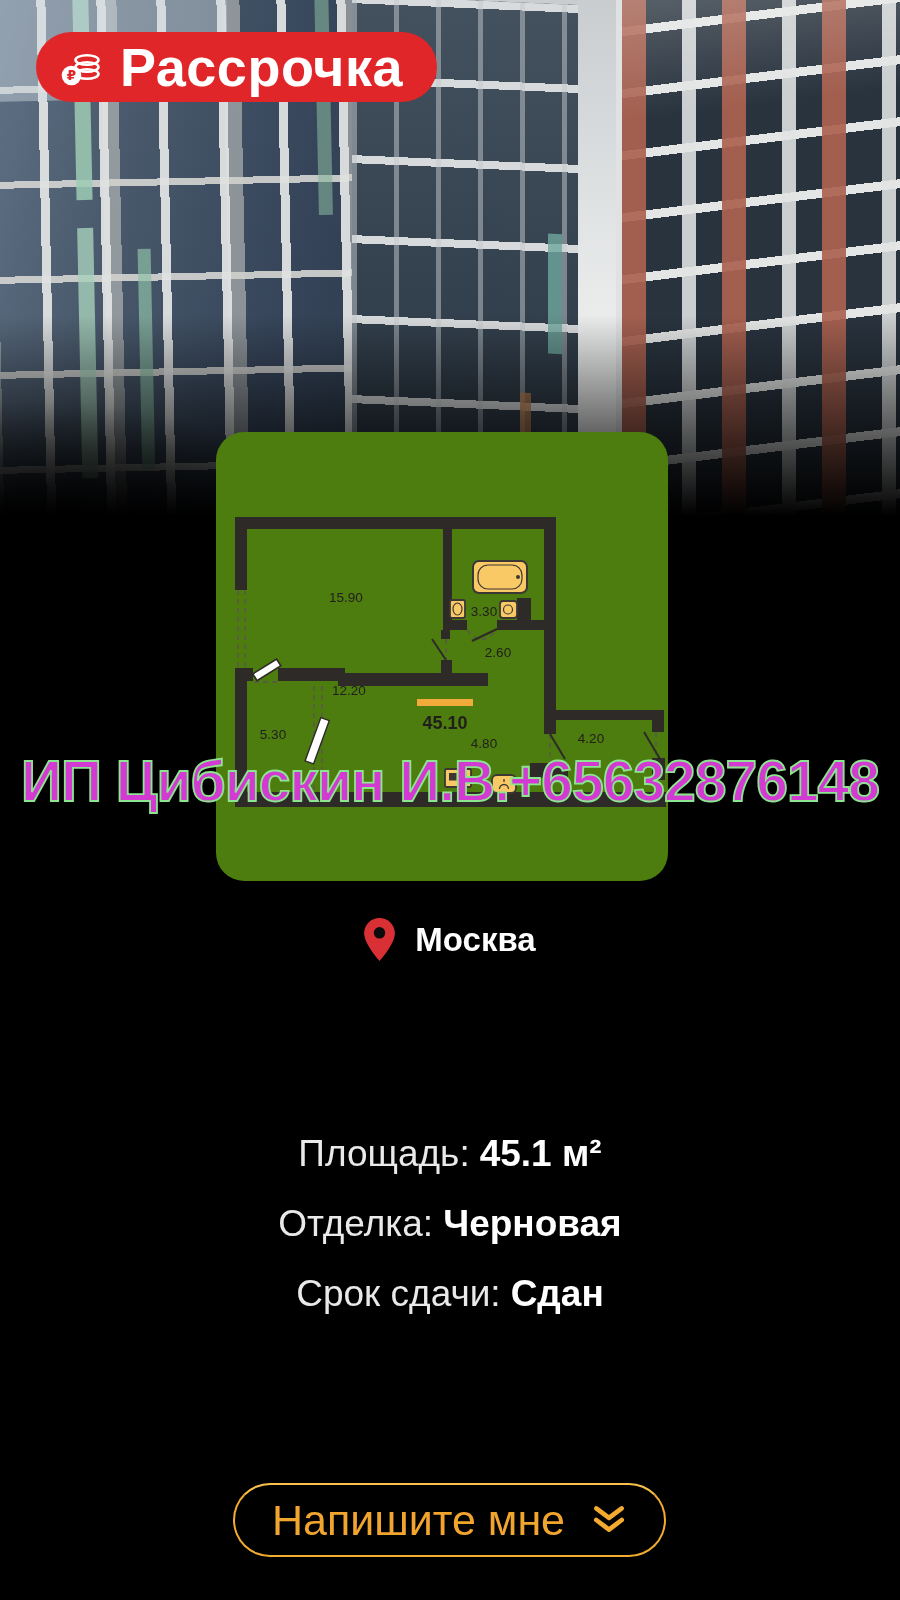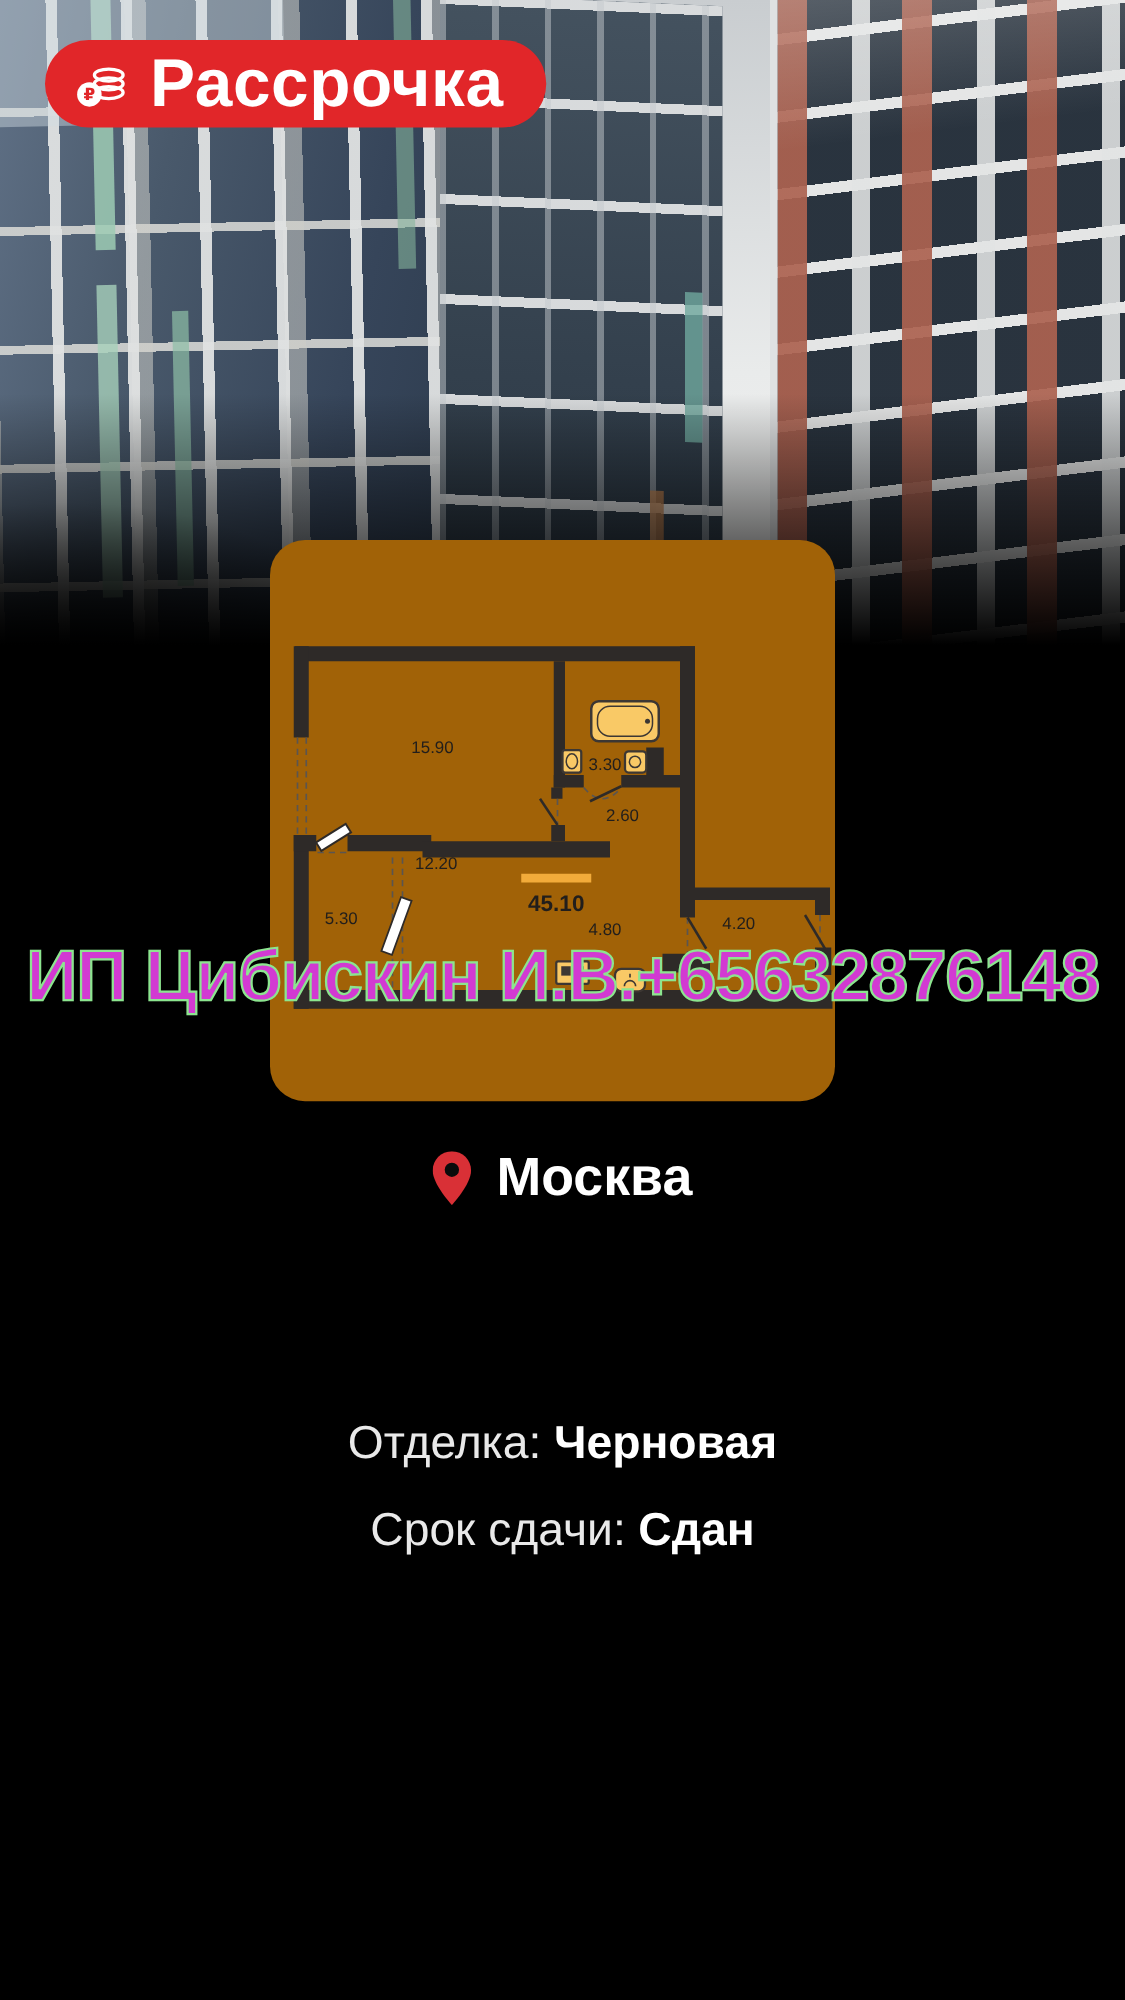--- a/index.html
+++ b/index.html
@@ -41,34 +41,34 @@
     radial-gradient(ellipse 420px 240px at 6% 102%, rgba(0,0,0,.85) 0%, rgba(0,0,0,0) 62%);}
   
   .badge{
     position:absolute;left:36px;top:32px;height:70px;padding:0 34px 0 22px;
     background:#e12629;border-radius:36px;display:flex;align-items:center;gap:14px;
   }
   .badge-label{color:#fff;font-size:54px;letter-spacing:.5px;font-weight:bold;}
   
   .card{
     position:absolute;left:216px;top:432px;width:452px;height:449px;
-    background:#a16207;border-radius:28px;text-decoration:underline;
+    background:#4d7c0f;border-radius:28px;text-decoration:underline;
   }
   .plan{position:absolute;inset:0;}
   .plan text{fill:#211e1c;font-size:13.5px;font-family:"Liberation Sans","DejaVu Sans",sans-serif;}
   .plan text.total{font-size:18px;font-weight:bold;}
   
   .watermark{
     position:absolute;top:750px;left:50%;transform:translateX(-50%);
     white-space:nowrap;font-size:57px;font-weight:bold;letter-spacing:-1px;
     color:#d23ad2;-webkit-text-stroke:1.8px #8ce58f;line-height:62px;
   }
   
   .location{position:absolute;left:0;top:918px;width:900px;display:flex;justify-content:center;align-items:center;gap:20px;}
-  .location-label{color:#fff;font-size:43px;font-weight:bold;}
+  .location-label{color:#fff;font-size:33px;font-weight:bold;}
   .title{position:absolute;left:0;top:1034px;width:900px;text-align:center;color:#fff;font-size:54px;font-weight:bold;letter-spacing:-.5px;}
   .details{position:absolute;left:0;top:1133px;width:900px;display:flex;flex-direction:column;align-items:center;gap:28px;}
   .detail-row{font-size:37px;color:#e9e9e9;}
   .detail-row b{color:#fff;margin-left:10px;}
   
   .cta{
     position:absolute;left:233px;top:1483px;width:433px;height:74px;box-sizing:border-box;
     border:2.5px solid #f3ab2f;border-top-color:#f8c04a;border-radius:38px;background:transparent;
     display:flex;align-items:center;justify-content:center;gap:26px;cursor:pointer;
   }
@@ -201,18 +201,28 @@
   <div class="location">
     <svg width="31" height="43" viewBox="0 0 30 42">
       <path d="M15 0C6.7 0 0 6.7 0 15c0 10.8 15 27 15 27s15-16.2 15-27C30 6.7 23.3 0 15 0z" fill="#d93036"></path>
       <circle cx="15" cy="14.5" r="5.6" fill="#0b0b0b"></circle>
     </svg>
     <span class="location-label">Москва</span>
   </div>
 
 
   <div class="details">
+    <div class="detail-row"><span>Площадь:</span><b>45.1 м²</b></div>
     <div class="detail-row"><span>Отделка:</span><b>Черновая</b></div>
     <div class="detail-row"><span>Срок сдачи:</span><b>Сдан</b></div>
   </div>
 
+  <button class="cta">
+    <span class="cta-label">Напишите мне</span>
+    <svg width="36" height="30" viewBox="0 0 34 28">
+      <g fill="none" stroke="#f3ab2f" stroke-width="4.4" stroke-linecap="round" stroke-linejoin="round">
+        <polyline points="5,3 17,12 29,3"></polyline>
+        <polyline points="5,14 17,23 29,14"></polyline>
+      </g>
+    </svg>
+  </button>
 
 </div>
 
 </body></html>

